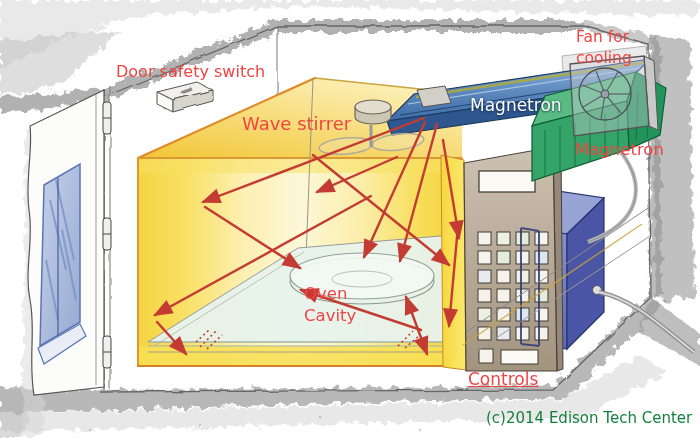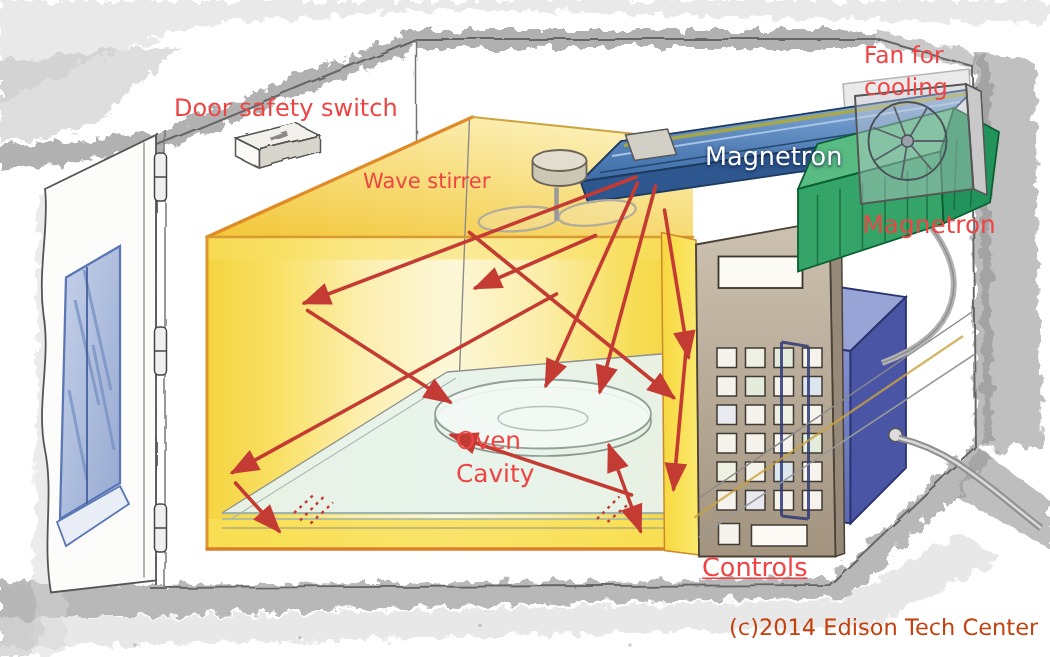--- a/index.html
+++ b/index.html
@@ -2,21 +2,21 @@
 <html><head>
 <meta charset="utf-8">
 <style>
   html,body{margin:0;padding:0;background:#ffffff;}
   #stage{position:relative;width:700px;height:438px;background:#ffffff;overflow:hidden;
          font-family:"DejaVu Sans", sans-serif;}
   #art{position:absolute;left:0;top:0;}
   .lbl{position:absolute;color:#ef4444;white-space:pre-line;line-height:1.32;
        font-family:"DejaVu Sans", sans-serif;pointer-events:none;}
   .lbl.white{color:#ffffff;text-shadow:0 1px 2px rgba(15,35,75,.65),0 0 3px rgba(15,35,75,.45);}
-  .lbl.gray{color:#c2410c;}
+  .lbl.gray{color:#15803d;}
 </style>
 </head>
 <body>
 
 <div id="stage">
 <svg id="art" width="700" height="438" viewBox="0 0 700 438">
   <defs>
     <filter id="sketch" x="-20%" y="-20%" width="140%" height="140%">
       <feTurbulence type="fractalNoise" baseFrequency="0.11" numOctaves="3" seed="7" result="n"></feTurbulence>
       <feDisplacementMap in="SourceGraphic" in2="n" scale="11"></feDisplacementMap>
@@ -285,21 +285,21 @@
 
   <g fill="#999" opacity="0.5">
     <circle cx="200" cy="425" r="1.2"></circle>
         <circle cx="420" cy="430" r="1.2"></circle>
     <circle cx="90" cy="430" r="1.2"></circle>
         <circle cx="320" cy="417" r="1.2"></circle>
   </g>
 </svg>
 
   <div class="lbl" style="left:116px;top:61px;font-size:16px;">Door safety switch</div>
-  <div class="lbl" style="left:242px;top:112px;font-size:14px;">Wave stirrer</div>
+  <div class="lbl" style="left:242px;top:112px;font-size:18px;">Wave stirrer</div>
   <div class="lbl white" style="left:470px;top:94px;font-size:17px;">Magnetron</div>
   <div class="lbl" style="left:576px;top:27px;font-size:15.5px;line-height:21px;">Fan for
 cooling</div>
   <div class="lbl" style="left:304px;top:283px;font-size:16.5px;line-height:22px;">Oven
 Cavity</div>
   <div class="lbl" style="left:575px;top:139px;font-size:16.5px;">Magnetron</div>
   <div class="lbl" style="left:468px;top:368px;font-size:17px;text-decoration:underline;">Controls</div>
   <div class="lbl gray" style="left:486px;top:409px;font-size:15px;">(c)2014 Edison Tech Center</div>
 </div>
 

